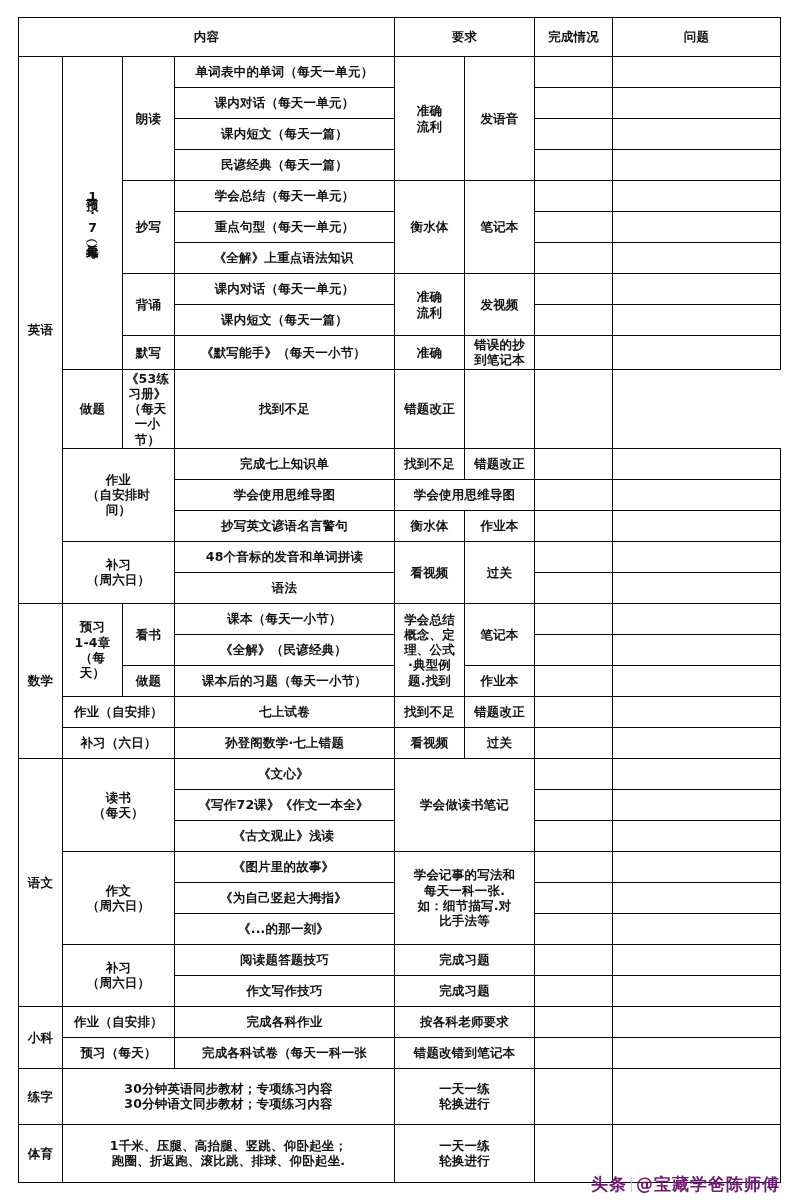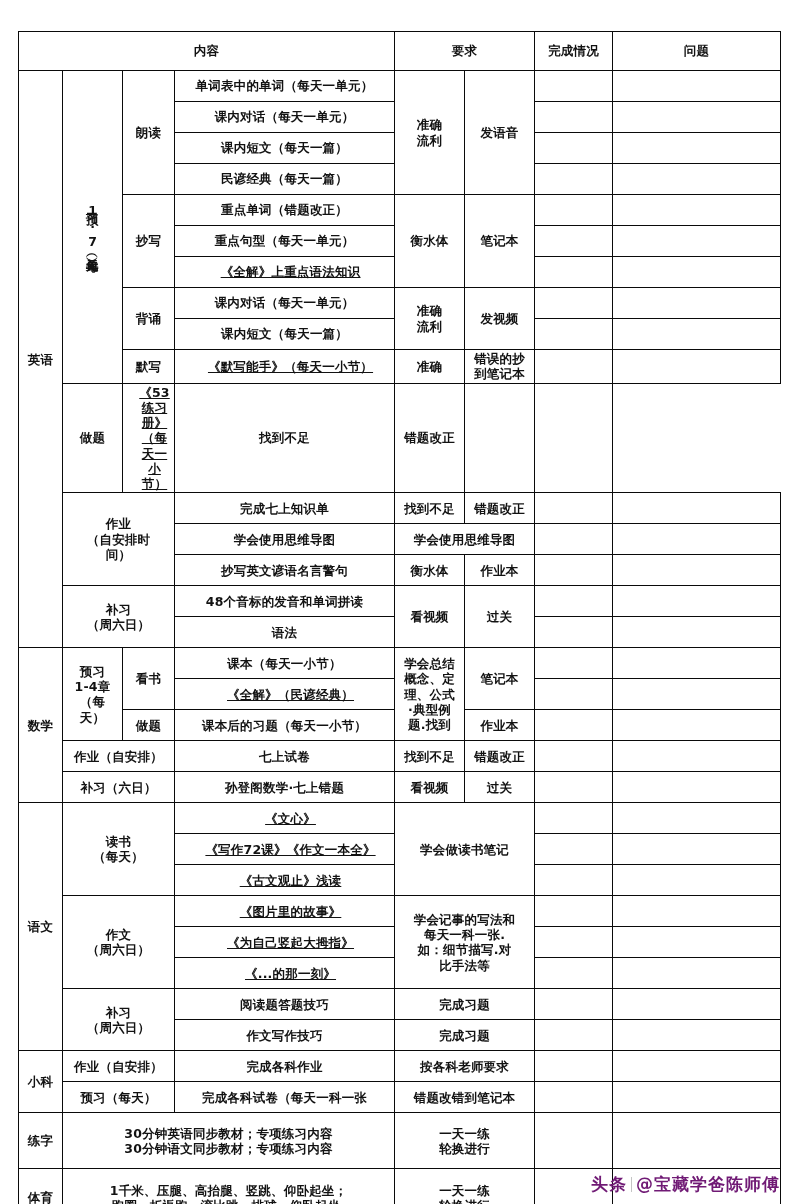--- a/index.html
+++ b/index.html
@@ -6,21 +6,21 @@
   html,body{margin:0;padding:0;background:#ffffff;}
   body{
     width:798px;height:1204px;
     font-family:"DejaVu Sans","Liberation Sans",sans-serif;
     color:#141414;
     overflow:hidden;
     position:relative;
   }
   #sheet{
     position:absolute;
-    left:18px; top:31px;
+    left:18px; top:17px;
     width:762px; height:1160px;
     box-sizing:border-box;
   }
   table.plan{
     border-collapse:collapse;
     width:762px;
     table-layout:fixed;
     background:#fff;
   }
   table.plan td{
@@ -54,21 +54,21 @@
     white-space:nowrap;
     padding:4px 0;
   }
   td.act{ width:52px; font-size:13px;}
   td.content{
     text-align:left;
     padding-left:7px;
     font-size:13.5px;
     margin-left:16px;
   }
-  td.content.ind{ padding-left:14px;text-decoration:underline;}
+  td.content.ind{ padding-left:0;}
   td.req{ width:70px; font-size:12px; line-height:1.28;}
   td.req-left{ text-align:left; padding-left:3px; font-size:11.5px; line-height:1.22;}
   td.note{ width:70px; font-size:12px; line-height:1.25;}
   td.status{ width:78px;}
   td.problem{ width:128px;}
   .r{ height:31px;}
   .r2{ height:29px;}
   td.multi{
     text-align:left;
     padding-left:7px;
@@ -142,21 +142,21 @@
     <td class="problem"></td>
   </tr>
   <tr class="r">
     <td class="content">民谚经典（每天一篇）</td>
     <td class="status"></td>
     <td class="problem"></td>
   </tr>
 
   <tr class="r">
     <td class="act" rowspan="3">抄写</td>
-    <td class="content">重点单词（错题改正）</td>
+    <td class="content">学会总结（每天一单元）</td>
     <td class="req" rowspan="3">衡水体</td>
     <td class="note" rowspan="3">笔记本</td>
     <td class="status"></td>
     <td class="problem"></td>
   </tr>
   <tr class="r">
     <td class="content">重点句型（每天一单元）</td>
     <td class="status"></td>
     <td class="problem"></td>
   </tr>

